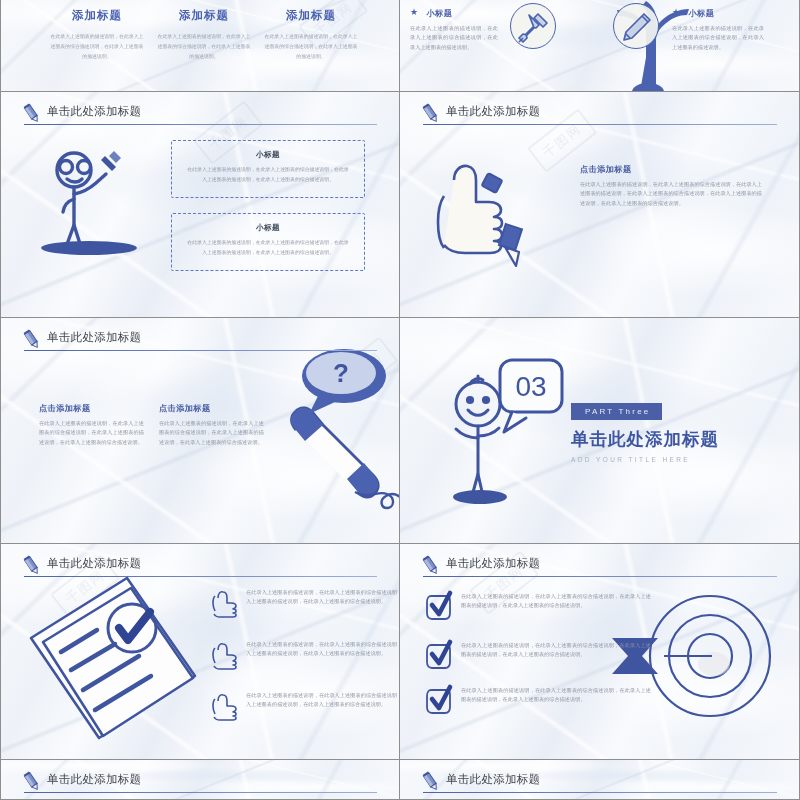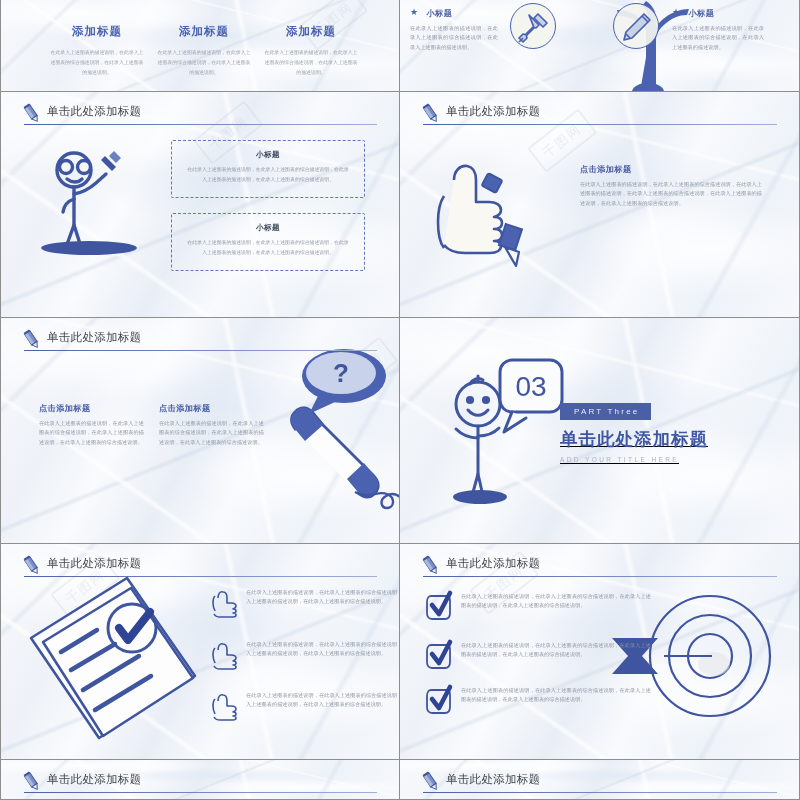--- a/index.html
+++ b/index.html
@@ -57,21 +57,21 @@
   }
 
   
   .h-sub{ font-size:8.2px; color:#4a5fa5; font-weight:bold; letter-spacing:.4px; }
   .body-txt{
     font-size:5.1px; line-height:1.85; color:#8d93a1; letter-spacing:.1px;
     text-align:justify;
   }
 
   
-  .s1 .col{ position:absolute; width:96px; top:0;margin-top:16px; }
+  .s1 .col{ position:absolute; width:96px; top:0; }
   .s1 .col h4{ font-size:11.5px; color:#4a62b0; font-weight:bold; text-align:center; letter-spacing:1px;}
   .s1 .col p{ margin-top:9px; font-size:4.9px; line-height:2; color:#9aa0ad; text-align:center;}
 
   
   .star{ display:inline-block; color:#4a62b0; font-size:9px; vertical-align:middle; }
   .circ{
     position:absolute; border:1.6px solid #4a62b0; border-radius:50%;
     background:rgba(243,244,240,.92);
   }
   .tree{ position:absolute; left:162px; top:-4px; }
@@ -285,21 +285,21 @@
         <path d="M40 84c-9 0-16-3-22-9"></path>
         <path d="M40 82c8 0 15-2 21-8"></path>
         <path d="M40 120l-6 22M40 120l5 22"></path>
         <rect x="62" y="6" width="62" height="52" rx="12" fill="#fbfcfe"></rect>
         <path d="M74 58l-8 20 22-14" fill="#fbfcfe" stroke-linejoin="round"></path>
       </g>
       <text x="93" y="42" font-size="28" font-family="Liberation Sans, sans-serif" fill="#3f55a0" text-anchor="middle">03</text>
       <ellipse cx="42" cy="143" rx="27" ry="7" fill="#3f55a0"></ellipse>
     </svg>
 
-    <div style="position:absolute;left:160px;top:82px;text-decoration:underline;">
+    <div style="position:absolute;left:171px;top:82px;">
       <span class="partbadge">PART  Three</span>
       <div class="bigtitle">单击此处添加标题</div>
       <div class="subtitle">ADD YOUR TITLE HERE</div>
     </div>
   </div>
 
   <div class="slide">
     <div class="shead">
       <svg class="pen" viewBox="0 0 22 22">
         <g transform="rotate(-34 11 11)">

